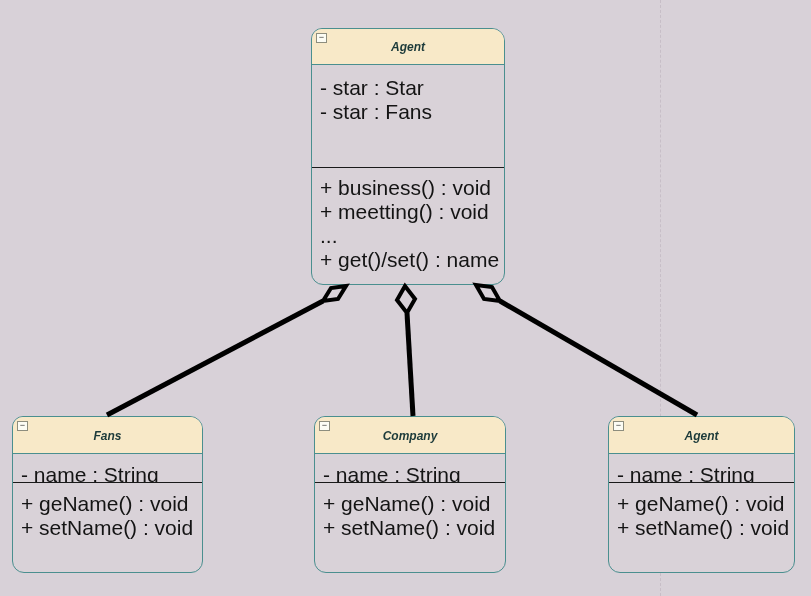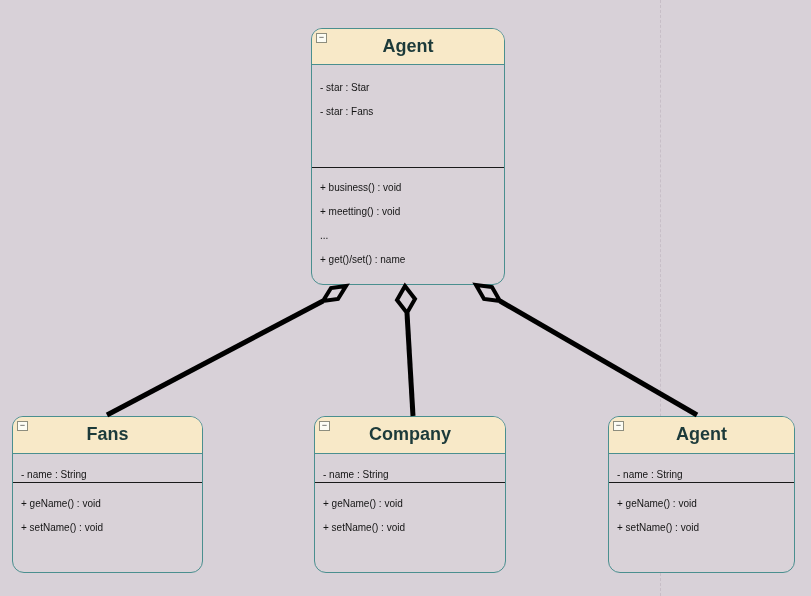--- a/index.html
+++ b/index.html
@@ -37,22 +37,23 @@
   }
   .box-header{
     position:relative;
     background:var(--header-fill);
     border-bottom:1px solid var(--box-border);
     box-sizing:border-box;
     text-align:center;
   }
   .class-title{
     font-weight:bold;
-    font-size:18px;
+    font-size:12px;
     color:var(--title-text);
+    font-style:italic;
   }
   .collapse-icon{
     position:absolute;
     left:4px;top:4px;
     width:11px;height:10px;
     background:#fcfcf4;
     border:1px solid #8d8d7e;
     box-sizing:border-box;
     font-size:9px;line-height:7px;
     text-align:center;
@@ -62,21 +63,21 @@
   .box-attrs{
     box-sizing:border-box;
     border-bottom:1px solid #1a1a1a;
     overflow:hidden;
   }
   .box-methods{
     box-sizing:border-box;
     overflow:hidden;
   }
   .member{
-    font-size:10px;
+    font-size:21px;
     line-height:24px;
     color:var(--member-text);
     padding-left:8px;
     white-space:nowrap;
     overflow:hidden;
   }
   
   #box-agent{left:311px;top:28px;width:194px;height:257px;}
   #box-agent .box-header{height:36px;line-height:34px;}
   #box-agent .box-attrs{height:103px;padding-top:11px;}

